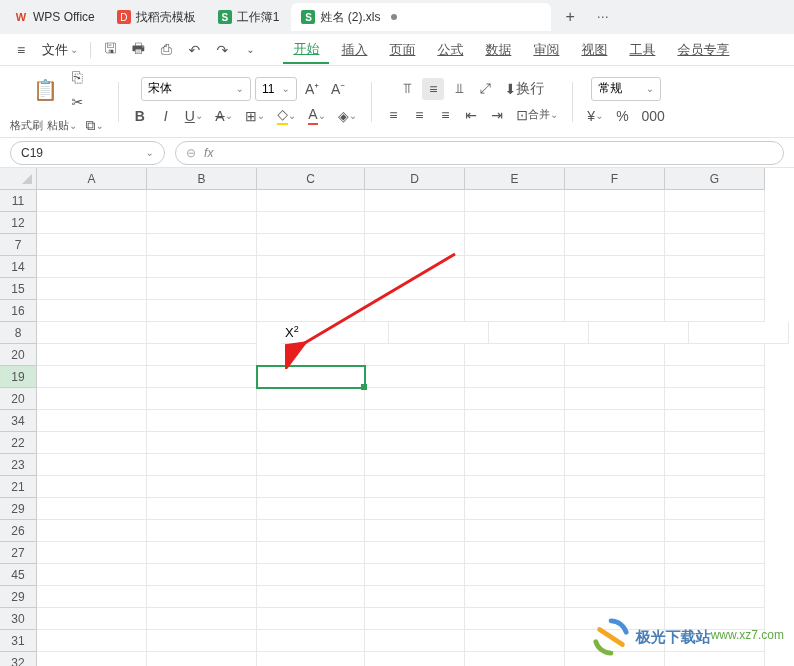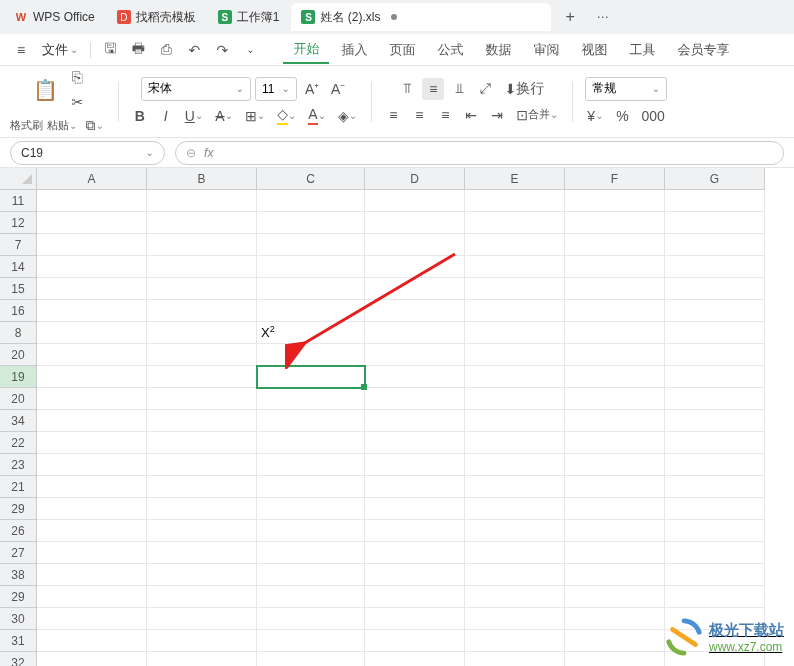--- a/index.html
+++ b/index.html
@@ -16,21 +16,21 @@
 .tab-dot { width: 6px; height: 6px; border-radius: 50%; background: #888; margin-left: 6px; }
 .new-tab { color: #555; font-size: 16px; padding: 0 8px; margin-left: 4px; }
 
 
 .menubar { height: 32px; background: #fff; display: flex; align-items: center; padding: 0 8px; border-bottom: 1px solid #e5e5e5; }
 .menu-left { display: flex; align-items: center; gap: 2px; }
 .menu-icon-btn { width: 26px; height: 24px; display: flex; align-items: center; justify-content: center; color: #555; font-size: 14px; cursor: pointer; }
 .menu-text { font-size: 13px; color: #333; padding: 0 6px; cursor: pointer; display: flex; align-items: center; gap: 2px; }
 .menu-sep { width: 1px; height: 16px; background: #ddd; margin: 0 4px; }
 .menu-tabs { display: flex; align-items: center; gap: 2px; margin-left: 20px; }
-.menu-tab { padding: 4px 10px; font-size: 13px; color: #555; cursor: pointer; }
+.menu-tab { padding: 4px 10px; font-size: 13px; color: #555; cursor: pointer; text-decoration: underline; }
 .menu-tab.active { color: #2e9e5b; border-bottom: 2px solid #2e9e5b; }
 
 
 .ribbon { height: 72px; background: #fff; display: flex; align-items: center; padding: 4px 10px; gap: 6px; border-bottom: 1px solid #e5e5e5; }
 .ribbon-group { display: flex; flex-direction: column; align-items: center; gap: 2px; }
 .ribbon-row { display: flex; align-items: center; gap: 4px; }
 .ribbon-label { font-size: 11px; color: #555; }
 .rb-btn { display: flex; align-items: center; justify-content: center; padding: 2px 4px; cursor: pointer; color: #555; font-size: 14px; border-radius: 3px; height: 22px; min-width: 22px; }
 .rb-sep { width: 1px; height: 40px; background: #e0e0e0; margin: 0 4px; }
 .font-select { border: 1px solid #ccc; height: 24px; padding: 0 6px; font-size: 12px; display: flex; align-items: center; background: #fff; border-radius: 3px; }
@@ -60,21 +60,21 @@
 .cell.selected { outline: 2px solid #2e9e5b; outline-offset: -1px; position: relative; }
 .cell.selected::after { content: ''; position: absolute; right: -3px; bottom: -3px; width: 6px; height: 6px; background: #2e9e5b; }
 .sup-text sup { font-size: 9px; vertical-align: super; }
 
 
 .arrow-annot { position: absolute; left: 300px; top: 280px; pointer-events: none; }
 
 
 .watermark { position: absolute; right: 10px; bottom: 10px; display: flex; align-items: center; gap: 6px; }
 .wm-icon { width: 38px; height: 38px; }
-.wm-text { display: flex; flex-direction: column; text-decoration: underline; }
+.wm-text { display: flex; flex-direction: row; }
 .wm-title { font-size: 15px; color: #4a7fb5; font-weight: bold; }
 .wm-url { font-size: 12px; color: #5fa845; }
 </style>
 </head>
 <body>
 
 <div class="titlebar">
   <div class="title-tab">
     <span class="tab-icon wps-icon">W</span>
     <span>WPS Office</span>
@@ -190,21 +190,21 @@
       <span class="rb-btn">≡</span>
       <span class="rb-btn">≡</span>
       <span class="rb-btn">⇤</span>
       <span class="rb-btn">⇥</span>
       <span class="rb-btn">⊡<span style="font-size:11px">合并</span><span class="chev">⌄</span></span>
     </div>
   </div>
   <div class="rb-sep"></div>
   <div class="ribbon-group" style="gap:4px">
     <div class="ribbon-row">
-      <div class="font-select" style="width:82px;justify-content:space-between">
+      <div class="font-select" style="width:70px;justify-content:space-between">
           <span>常规</span>
           <span class="chev">⌄</span>
         </div>
     </div>
     <div class="ribbon-row">
       <span class="rb-btn">¥<span class="chev">⌄</span></span>
       <span class="rb-btn">%</span>
       <span class="rb-btn">000</span>
     </div>
   </div>
@@ -248,21 +248,21 @@
       <div class="row-h">20</div>
       <div class="row-h sel">19</div>
       <div class="row-h">20</div>
       <div class="row-h">34</div>
       <div class="row-h">22</div>
       <div class="row-h">23</div>
       <div class="row-h">21</div>
       <div class="row-h">29</div>
       <div class="row-h">26</div>
       <div class="row-h">27</div>
-      <div class="row-h">38</div>
+      <div class="row-h">45</div>
       <div class="row-h">29</div>
       <div class="row-h">30</div>
       <div class="row-h">31</div>
       <div class="row-h">32</div>
     </div>
   <div class="cells" id="cells">
       <div class="cell-row">
         <div class="cell" style="width: 110px;"></div>
         <div class="cell" style="width: 110px;"></div>
         <div class="cell" style="width: 108px;"></div>
@@ -312,21 +312,21 @@
         <div class="cell" style="width: 110px;"></div>
         <div class="cell" style="width: 108px;"></div>
         <div class="cell" style="width: 100px;"></div>
         <div class="cell" style="width: 100px;"></div>
         <div class="cell" style="width: 100px;"></div>
         <div class="cell" style="width: 100px;"></div>
       </div>
       <div class="cell-row">
         <div class="cell" style="width: 110px;"></div>
         <div class="cell" style="width: 110px;"></div>
-        <div class="cell" style="width: 108px;">
+        <div class="cell" style="width: 108px; margin-left: 24px;">
           <span class="sup-text">X<sup>2</sup></span>
         </div>
         <div class="cell" style="width: 100px;"></div>
         <div class="cell" style="width: 100px;"></div>
         <div class="cell" style="width: 100px;"></div>
         <div class="cell" style="width: 100px;"></div>
       </div>
       <div class="cell-row">
         <div class="cell" style="width: 110px;"></div>
         <div class="cell" style="width: 110px;"></div>

